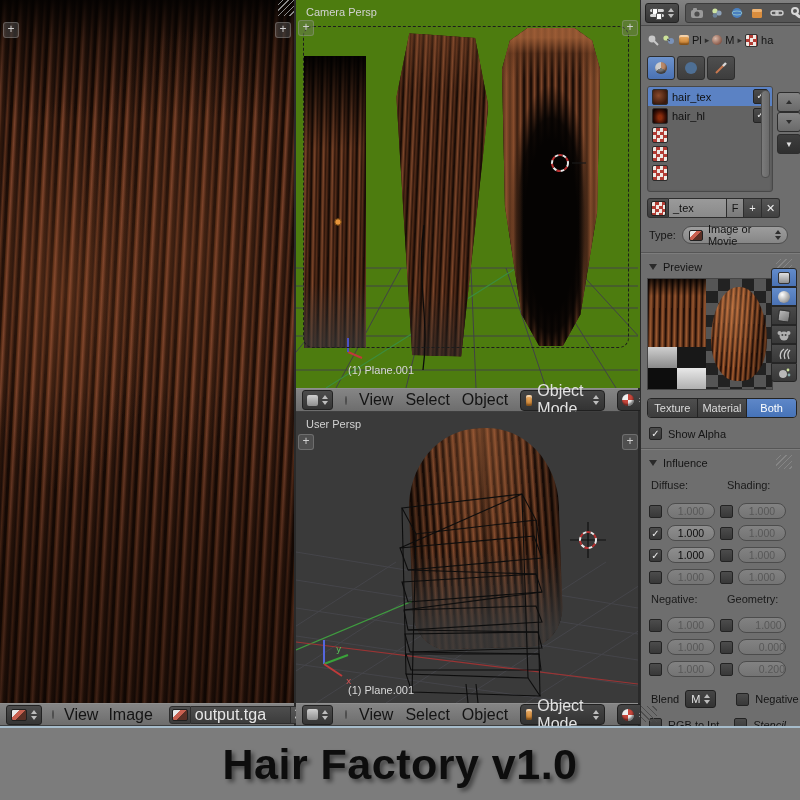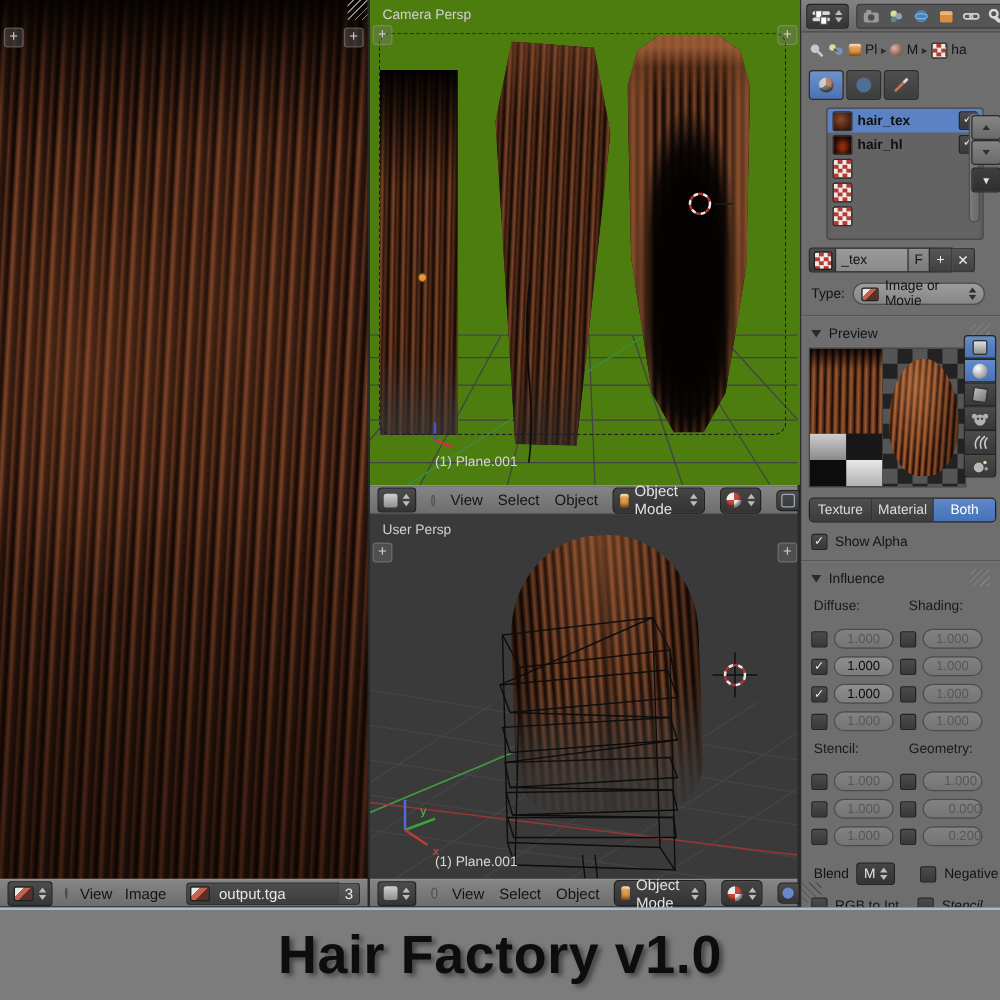--- a/index.html
+++ b/index.html
@@ -1,21 +1,21 @@
 <!DOCTYPE html>
 <html><head>
 <meta charset="utf-8">
 <style>
   html,body{margin:0;padding:0;background:#222;}
   #app{position:relative;width:800px;height:800px;background:#2a2a2a;overflow:hidden;
        font-family:"Liberation Sans","DejaVu Sans",sans-serif;-webkit-font-smoothing:antialiased;}
   
   .editor-header{position:absolute;display:flex;align-items:center;gap:12px;
       background:linear-gradient(#858585,#6d6d6d);border-top:1px solid #8f8f8f;
-      border-bottom:1px solid #3f3f3f;font-size:12px;color:#161616;padding:0 6px;box-sizing:border-box;}
+      border-bottom:1px solid #3f3f3f;font-size:16px;color:#161616;padding:0 6px;box-sizing:border-box;}
   .menu-item{color:#141414;cursor:default;}
   .etype-btn{display:flex;align-items:center;gap:4px;background:linear-gradient(#4c4c4c,#353535);
       border:1px solid #222;border-radius:3px;padding:2px 4px;height:14px;}
   .hdr-circle{width:7px;height:7px;border:1px solid #4e4e4e;border-radius:50%;background:#7d7d7d;}
   .updown{display:flex;flex-direction:column;gap:2px;align-items:center;}
   .tri-up{width:0;height:0;border-left:3px solid transparent;border-right:3px solid transparent;border-bottom:4px solid #bdbdbd;}
   .tri-dn{width:0;height:0;border-left:3px solid transparent;border-right:3px solid transparent;border-top:4px solid #bdbdbd;}
   .dark-arrows .tri-up{border-bottom-color:#2e2e2e}.dark-arrows .tri-dn{border-top-color:#2e2e2e}
   .mode-dd{display:flex;align-items:center;gap:5px;background:linear-gradient(#454545,#333);
       border:1px solid #202020;border-radius:4px;padding:2px 5px;height:15px;color:#e2e2e2;}
@@ -80,22 +80,22 @@
       border-bottom:1px solid #4a4a4a;padding:0 4px;box-sizing:border-box;}
   .tabstrip{display:flex;align-items:center;gap:2px;background:#55555S;background:#555;border:1px solid #3c3c3c;
       border-radius:3px;padding:1px 2px;height:20px;box-sizing:border-box;}
   .tab-ico{width:18px;height:16px;display:flex;align-items:center;justify-content:center;border-radius:2px;}
   .breadcrumb{display:flex;align-items:center;gap:3px;height:26px;padding:2px 6px 0;box-sizing:border-box;text-align:right;}
   .bc-chev{color:#2d2d2d;font-size:9px;}
   .ctx-tabs{display:flex;gap:2px;margin:4px 0 0 6px;}
   .ctx-tab{width:26px;height:22px;border-radius:3px;border:1px solid #2d2d2d;
       background:linear-gradient(#4f4f4f,#3d3d3d);display:flex;align-items:center;justify-content:center;}
   .ctx-tab.sel{background:linear-gradient(#6d93cc,#4a72b4);}
-  .texlist{position:relative;margin:6px 0 0 20px;width:124px;height:104px;background:#636363;
-      border:1px solid #484848;border-radius:3px;box-shadow:inset 0 1px 3px rgba(0,0,0,.25);overflow:hidden;font-weight:bold;}
+  .texlist{position:relative;margin:6px 0 0 6px;width:124px;height:104px;background:#636363;
+      border:1px solid #484848;border-radius:3px;box-shadow:inset 0 1px 3px rgba(0,0,0,.25);overflow:hidden;}
   .slot{display:flex;align-items:center;gap:4px;height:19px;padding:0 4px;}
   .slot.sel{background:#5b82c4;}
   .slot-name{flex:1;color:#101010;white-space:nowrap;overflow:hidden;}
   .thumb{width:14px;height:14px;border-radius:2px;border:1px solid #2c2c2c;flex:0 0 auto;}
   .thumb.t-hairtex{background:radial-gradient(at 40% 40%, #8a4a2c, #3a1a0d 75%);}
   .thumb.t-hairhl{background:radial-gradient(ellipse at 50% 60%, #8a2c0c 0 18%, #3c0f04 55%, #120402 82%);}
   .checker{background:repeating-conic-gradient(#b23c34 0 25%, #efe9e4 0 50%) 0 0/7px 7px;}
   .slot-check{width:13px;height:13px;background:linear-gradient(#4c4c4c,#383838);border:1px solid #242424;
       border-radius:2px;color:#e8e8e8;font-size:10px;line-height:12px;text-align:center;flex:0 0 auto;}
   .scrollpill{position:absolute;right:2px;top:3px;width:7px;height:86px;border-radius:4px;
@@ -626,21 +626,21 @@
       <span class="pill dim">
           <span>1.000</span>
         </span>
       <span class="cb"></span>
       <span class="pill dim">
           <span>1.000</span>
         </span>
     </div>
 
     <div class="inf-labels" style="margin-top:8px;">
-      <span>Stencil:</span>
+      <span>Negative:</span>
       <span>Geometry:</span>
     </div>
     <div class="inf-grid">
       <span class="cb"></span>
       <span class="pill dim">
           <span>1.000</span>
         </span>
       <span class="cb"></span>
       <span class="pill dim">
           <span class="fillr" style="width:28%;"></span>

